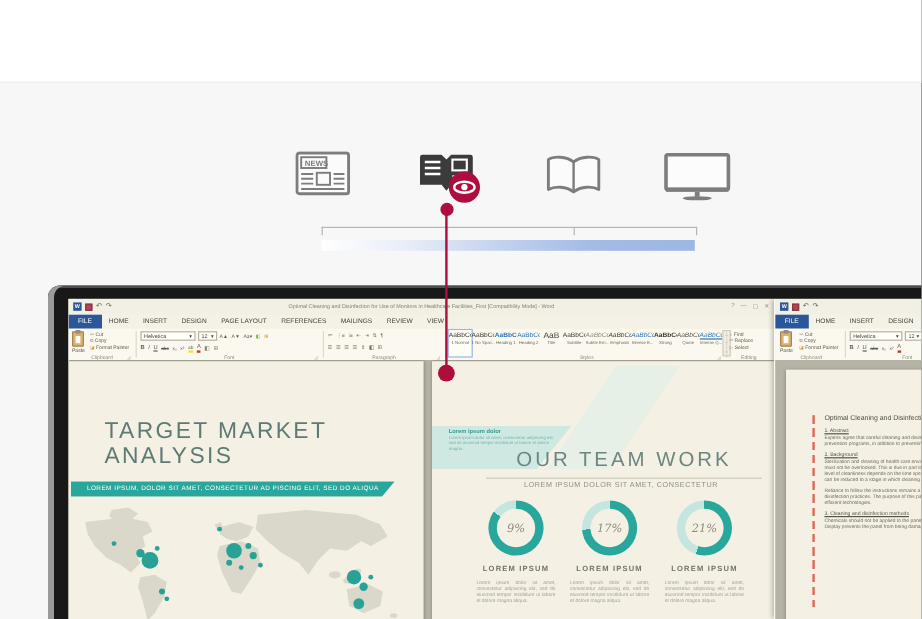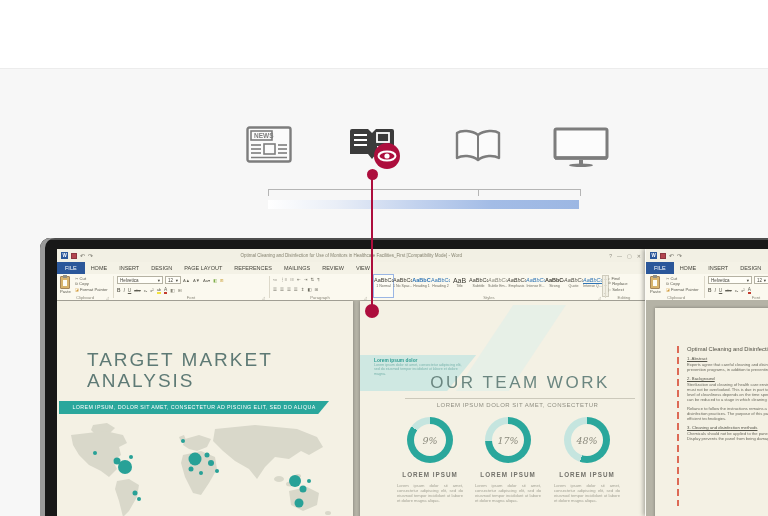--- a/index.html
+++ b/index.html
@@ -405,21 +405,21 @@
                   <span class="pct">9%</span>
                 </div>
             </div>
             <div class="donut" style="left: 125px; top: 116px; background: conic-gradient(rgb(42, 167, 156) 0deg, rgb(42, 167, 156) 74%, rgb(197, 229, 223) 74%, rgb(197, 229, 223) 100%);">
               <div class="hole">
                   <span class="pct">17%</span>
                 </div>
             </div>
             <div class="donut" style="left: 204px; top: 116px; background: conic-gradient(rgb(42, 167, 156) 0deg, rgb(42, 167, 156) 55%, rgb(197, 229, 223) 55%, rgb(197, 229, 223) 100%);">
               <div class="hole">
-                  <span class="pct">48%</span>
+                  <span class="pct">21%</span>
                 </div>
             </div>
 
             <div class="d-label" style="left:35px;top:170px;">LOREM IPSUM</div>
             <div class="d-label" style="left:113px;top:170px;">LOREM IPSUM</div>
             <div class="d-label" style="left:192px;top:170px;">LOREM IPSUM</div>
 
             <div class="d-para" style="left:37px;top:182px;">Lorem ipsum dolor sit amet, consectetur adipiscing elit, sed do eiusmod tempor incididunt ut labore et dolore magna aliqua.</div>
             <div class="d-para" style="left:115px;top:182px;">Lorem ipsum dolor sit amet, consectetur adipiscing elit, sed do eiusmod tempor incididunt ut labore et dolore magna aliqua.</div>
             <div class="d-para" style="left:194px;top:182px;">Lorem ipsum dolor sit amet, consectetur adipiscing elit, sed do eiusmod tempor incididunt ut labore et dolore magna aliqua.</div>

